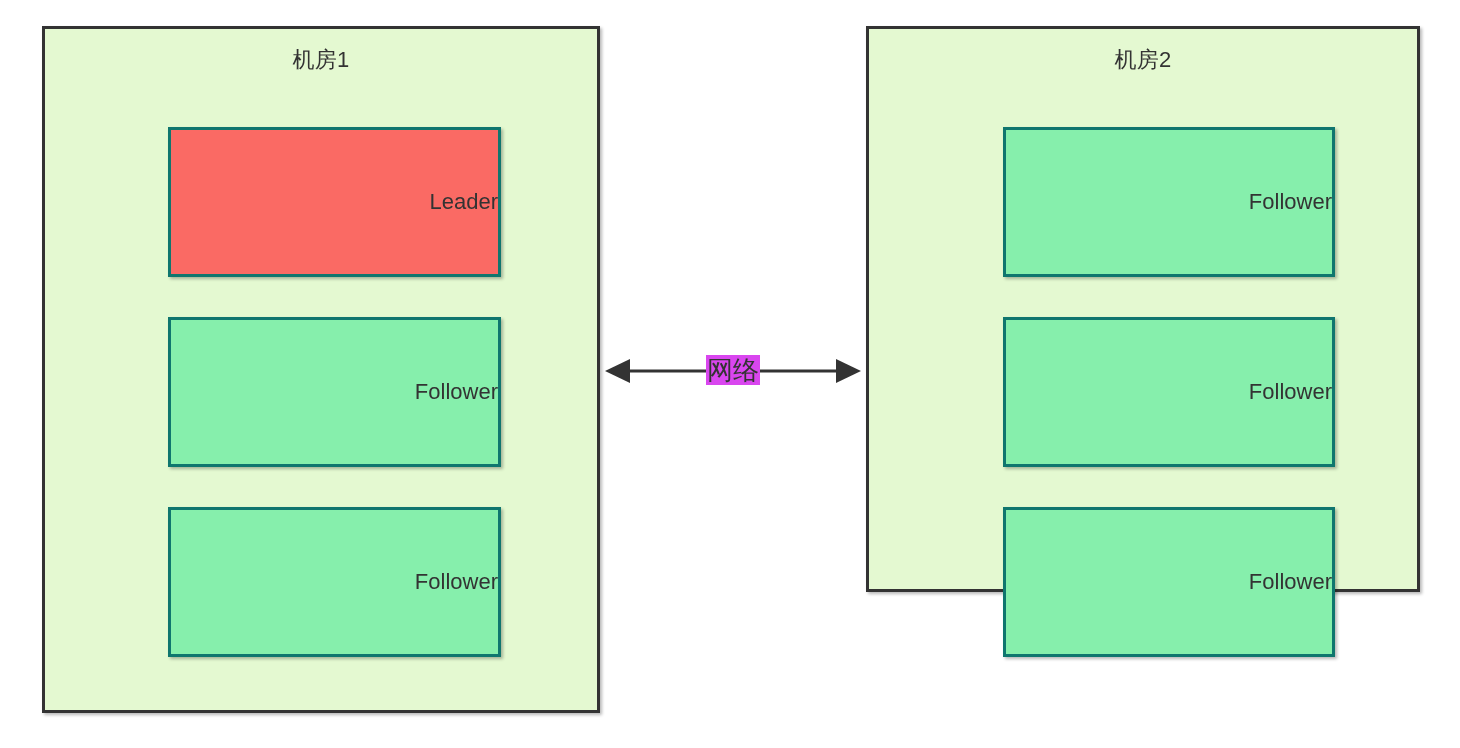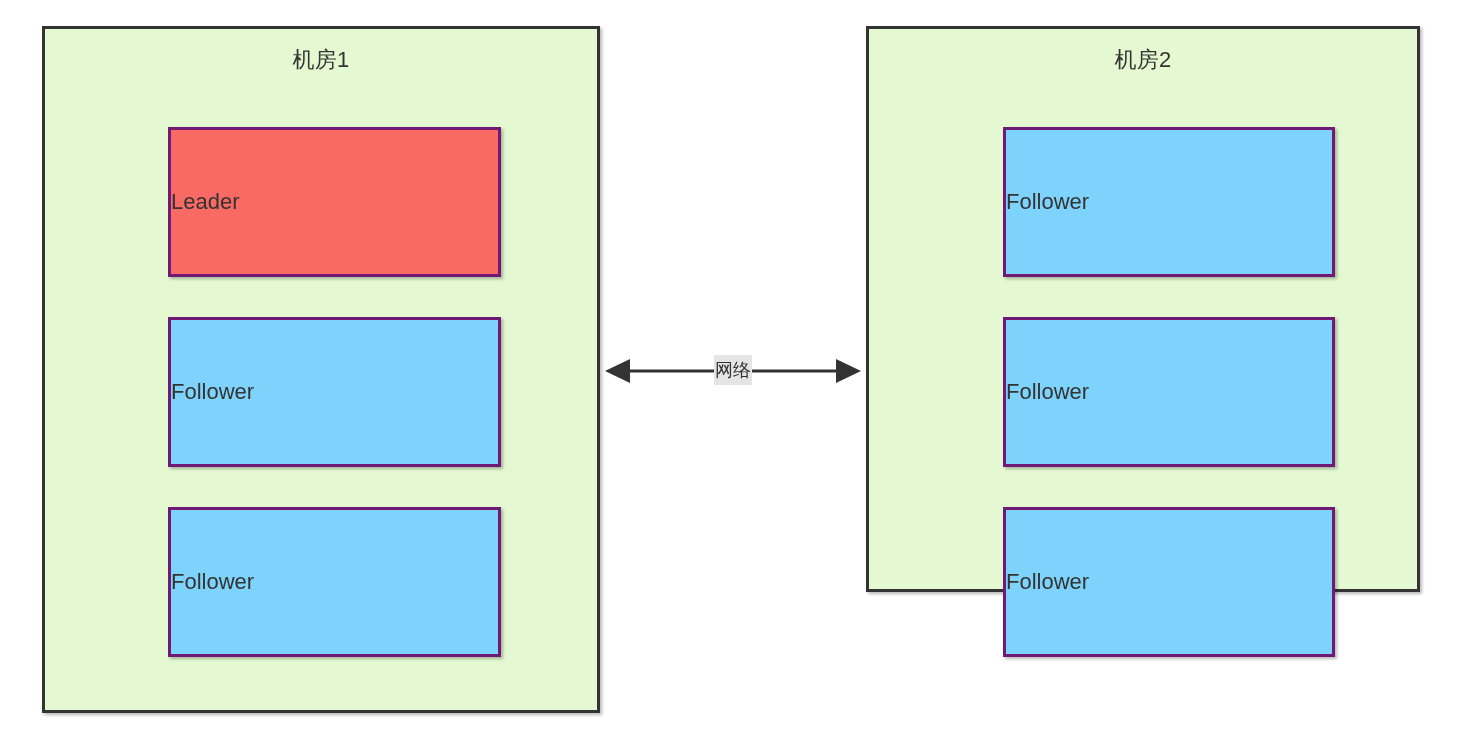--- a/index.html
+++ b/index.html
@@ -44,34 +44,34 @@
     line-height: 30px;
     color: #333333;
     letter-spacing: 0.2px;
     white-space: nowrap;
   }
 
   
   .node {
     position: absolute;
     box-sizing: border-box;
-    border: 3px solid #701a75;
+    border: 3px solid #0f766e;
     box-shadow: 2px 2px 3px rgba(0,0,0,0.28);
     display: flex;
     align-items: center;
-    justify-content: flex-start;
+    justify-content: flex-end;
   }
   .node-label {
     font-size: 22px;
     line-height: 26px;
     color: #333333;
     white-space: nowrap;
   }
   .node.leader   { background: #fa6a64; }
-  .node.follower { background: #7dd3fc; }
+  .node.follower { background: #86efac; }
 
   
   .slot-1 { top: 98px;  height: 150px; }
   .slot-2 { top: 288px; height: 150px; }
   .slot-3 { top: 478px; height: 150px; }
 
   #zone-1 .node { left: 123px; width: 333px; }
   #zone-2 .node { left: 134px; width: 332px; }
 
   
@@ -87,23 +87,23 @@
   .link-label {
     position: absolute;
     left: 0;
     right: 0;
     top: 17px;
     text-align: center;
     pointer-events: none;
   }
   .link-label span {
     display: inline-block;
-    background: #e5e5e5;
+    background: #d946ef;
     padding: 0 1px;
-    font-size: 18px;
+    font-size: 26px;
     line-height: 30px;
     color: #333333;
     white-space: nowrap;
   }
 </style>
 </head>
 <body>
 
 <div id="canvas">
 

